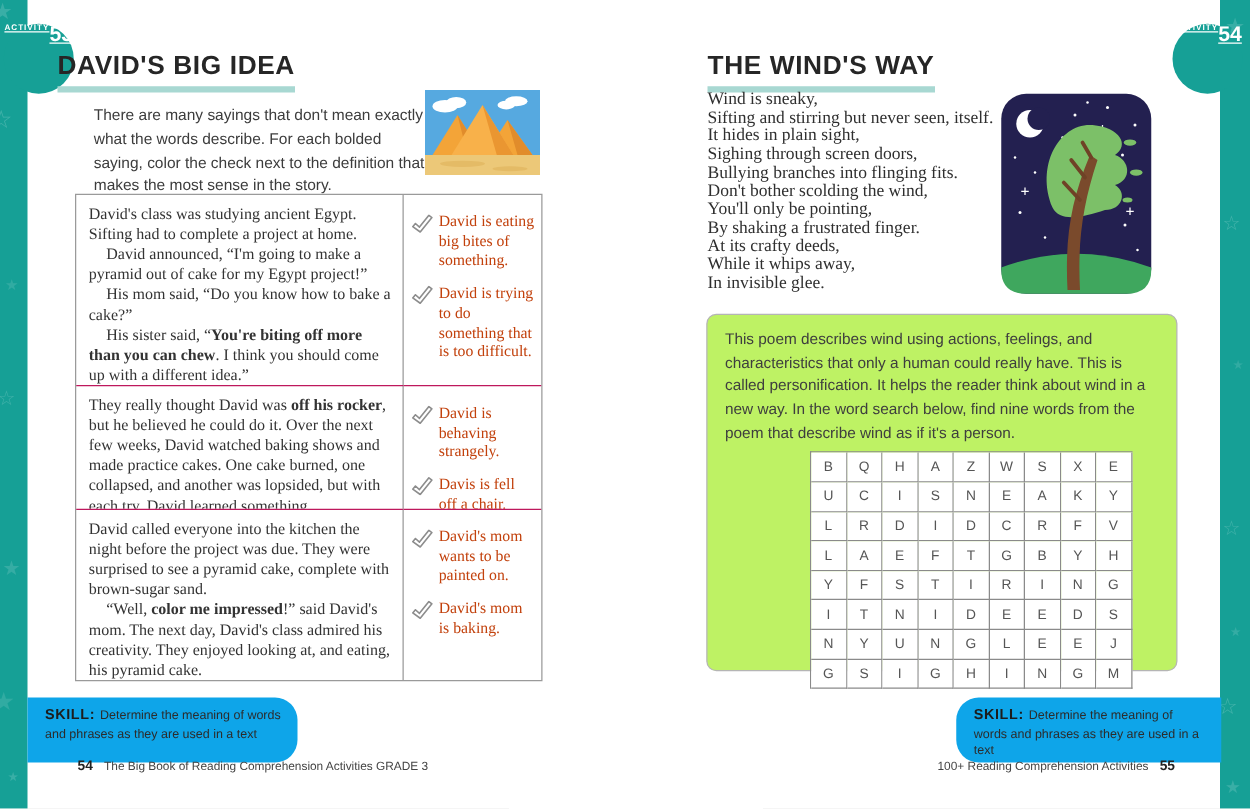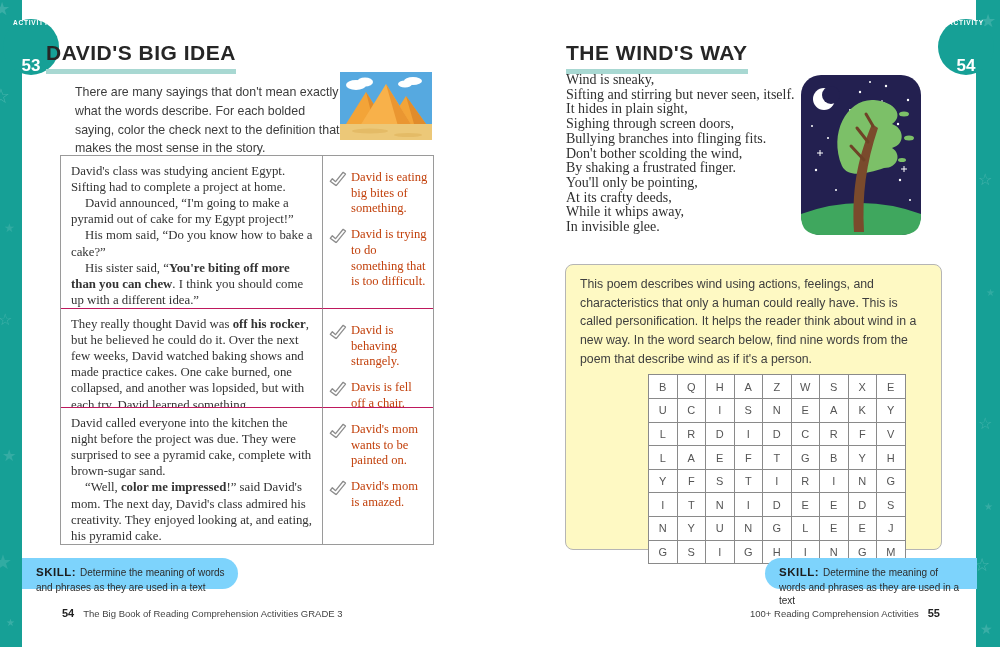--- a/index.html
+++ b/index.html
@@ -7,21 +7,21 @@
           font-family:"Liberation Sans",sans-serif;color:#3a3a3a;}
 
   
   .strip{position:absolute;top:0;height:647px;background:#16a096;overflow:hidden;}
   .strip-left{left:0;width:22px;}
   .strip-right{right:0;width:24px;}
   .star{position:absolute;color:rgba(255,255,255,.38);line-height:1;user-select:none;}
 
   
   .badge{position:absolute;width:56px;height:56px;border-radius:50%;background:#16a096;
-         color:#fff;text-align:center;display:flex;flex-direction:column;justify-content:space-between;gap:0;}
+         color:#fff;text-align:center;display:flex;flex-direction:row;justify-content:center;gap:0;text-decoration:underline;}
   .badge-left{left:3px;top:19px;}
   .badge-right{left:938px;top:19px;}
   .badge .b-label{font-size:6.5px;font-weight:bold;letter-spacing:.8px;}
   .badge .b-num{font-size:17px;font-weight:bold;line-height:1.05;}
 
   
   .title{position:absolute;display:inline-block;font-weight:800;font-size:21px;color:#262626;
          letter-spacing:.5px;white-space:nowrap;}
   .title::after{content:"";display:block;height:5px;background:#a8d8d2;margin-top:4px;}
   .title-left{left:46px;top:27px;}
@@ -45,31 +45,31 @@
   .story-cell .b{font-weight:bold;}
   .row2{border-top:1px solid #be185d;}
   .opt-cell{padding:14px 4px 4px 6px;font-family:"Liberation Serif",serif;font-size:12.6px;
             line-height:1.25;color:#c2410c;}
   .opt{display:flex;gap:4px;margin-bottom:10px;}
   .chk{width:18px;height:14px;flex-shrink:0;margin-top:2px;transform:rotate(-6deg);}
 
   
   .poem{position:absolute;left:566px;top:73px;font-family:"Liberation Serif",serif;
         font-size:14px;line-height:14.7px;color:#2f2f2f;}
-  .info-box{position:absolute;left:565px;top:264px;width:375px;height:284px;
-            border:1px solid #b5b5b5;border-radius:8px;background:#fef9c3;}
+  .info-box{position:absolute;left:565px;top:251px;width:375px;height:284px;
+            border:1px solid #b5b5b5;border-radius:8px;background:#bef264;}
   .info-text{margin:10px 14px 4px 14px;font-size:12.3px;line-height:1.52;color:#3e3e3e;}
   .ws-grid{display:grid;grid-template-columns:repeat(9,28.5px);grid-template-rows:repeat(8,23.6px);
            border-top:1px solid #8a8a8a;border-left:1px solid #8a8a8a;width:fit-content;
            margin:6px 0 0 82px;}
   .ws-cell{border-right:1px solid #8a8a8a;border-bottom:1px solid #8a8a8a;display:flex;
            align-items:center;justify-content:center;font-size:11px;color:#555;background:#fff;}
 
   
-  .skill{position:absolute;top:558px;height:31px;background:#7dd3fc;color:#2c2c2c;
+  .skill{position:absolute;top:558px;height:52px;background:#0ea5e9;color:#2c2c2c;
          padding:7px 12px 0 14px;box-sizing:border-box;font-size:10px;line-height:1.35;}
   .skill-left{left:22px;width:216px;border-radius:0 18px 18px 0;}
   .skill-right{left:765px;width:212px;border-radius:18px 0 0 18px;}
   .skill .sk-label{font-weight:800;font-size:11.5px;letter-spacing:.5px;color:#1c1c1c;margin-right:4px;}
 
   
   .footer{position:absolute;top:607px;font-size:9.5px;color:#444;}
   .footer-left{left:62px;}
   .footer-right{right:60px;text-align:right;}
   .pg-num{font-weight:bold;font-size:11px;color:#222;}
@@ -177,35 +177,35 @@
         <div class="opt">
           <svg class="chk" viewBox="0 0 18 14">
             <polygon points="1,8.5 3.4,6.2 6.3,9.4 14.8,0.8 17,2.9 6.5,13.4" fill="#fff" stroke="#8d8d8d" stroke-width="1.3" stroke-linejoin="round"></polygon>
           </svg>
           <span>David's mom wants to be painted on.</span>
         </div>
         <div class="opt">
           <svg class="chk" viewBox="0 0 18 14">
             <polygon points="1,8.5 3.4,6.2 6.3,9.4 14.8,0.8 17,2.9 6.5,13.4" fill="#fff" stroke="#8d8d8d" stroke-width="1.3" stroke-linejoin="round"></polygon>
           </svg>
-          <span>David's mom is amazed.</span>
+          <span>David's mom is baking.</span>
         </div>
       </div>
     </div>
 
   <h1 class="title title-right">THE WIND'S WAY</h1>
   <div class="poem" id="poem">
       <div class="poem-line">Wind is sneaky,</div>
       <div class="poem-line">Sifting and stirring but never seen, itself.</div>
       <div class="poem-line">It hides in plain sight,</div>
       <div class="poem-line">Sighing through screen doors,</div>
       <div class="poem-line">Bullying branches into flinging fits.</div>
       <div class="poem-line">Don't bother scolding the wind,</div>
+      <div class="poem-line">You'll only be pointing,</div>
       <div class="poem-line">By shaking a frustrated finger.</div>
-      <div class="poem-line">You'll only be pointing,</div>
       <div class="poem-line">At its crafty deeds,</div>
       <div class="poem-line">While it whips away,</div>
       <div class="poem-line">In invisible glee.</div>
     </div>
 
   <svg class="illus illus-night" width="126" height="166" viewBox="0 0 126 166">
     <rect x="3" y="3" width="120" height="160" rx="20" fill="#232050"></rect>
     <g fill="#ffffff">
       <circle cx="62" cy="20" r="1.2"></circle>
         <circle cx="88" cy="14" r="1.2"></circle>

